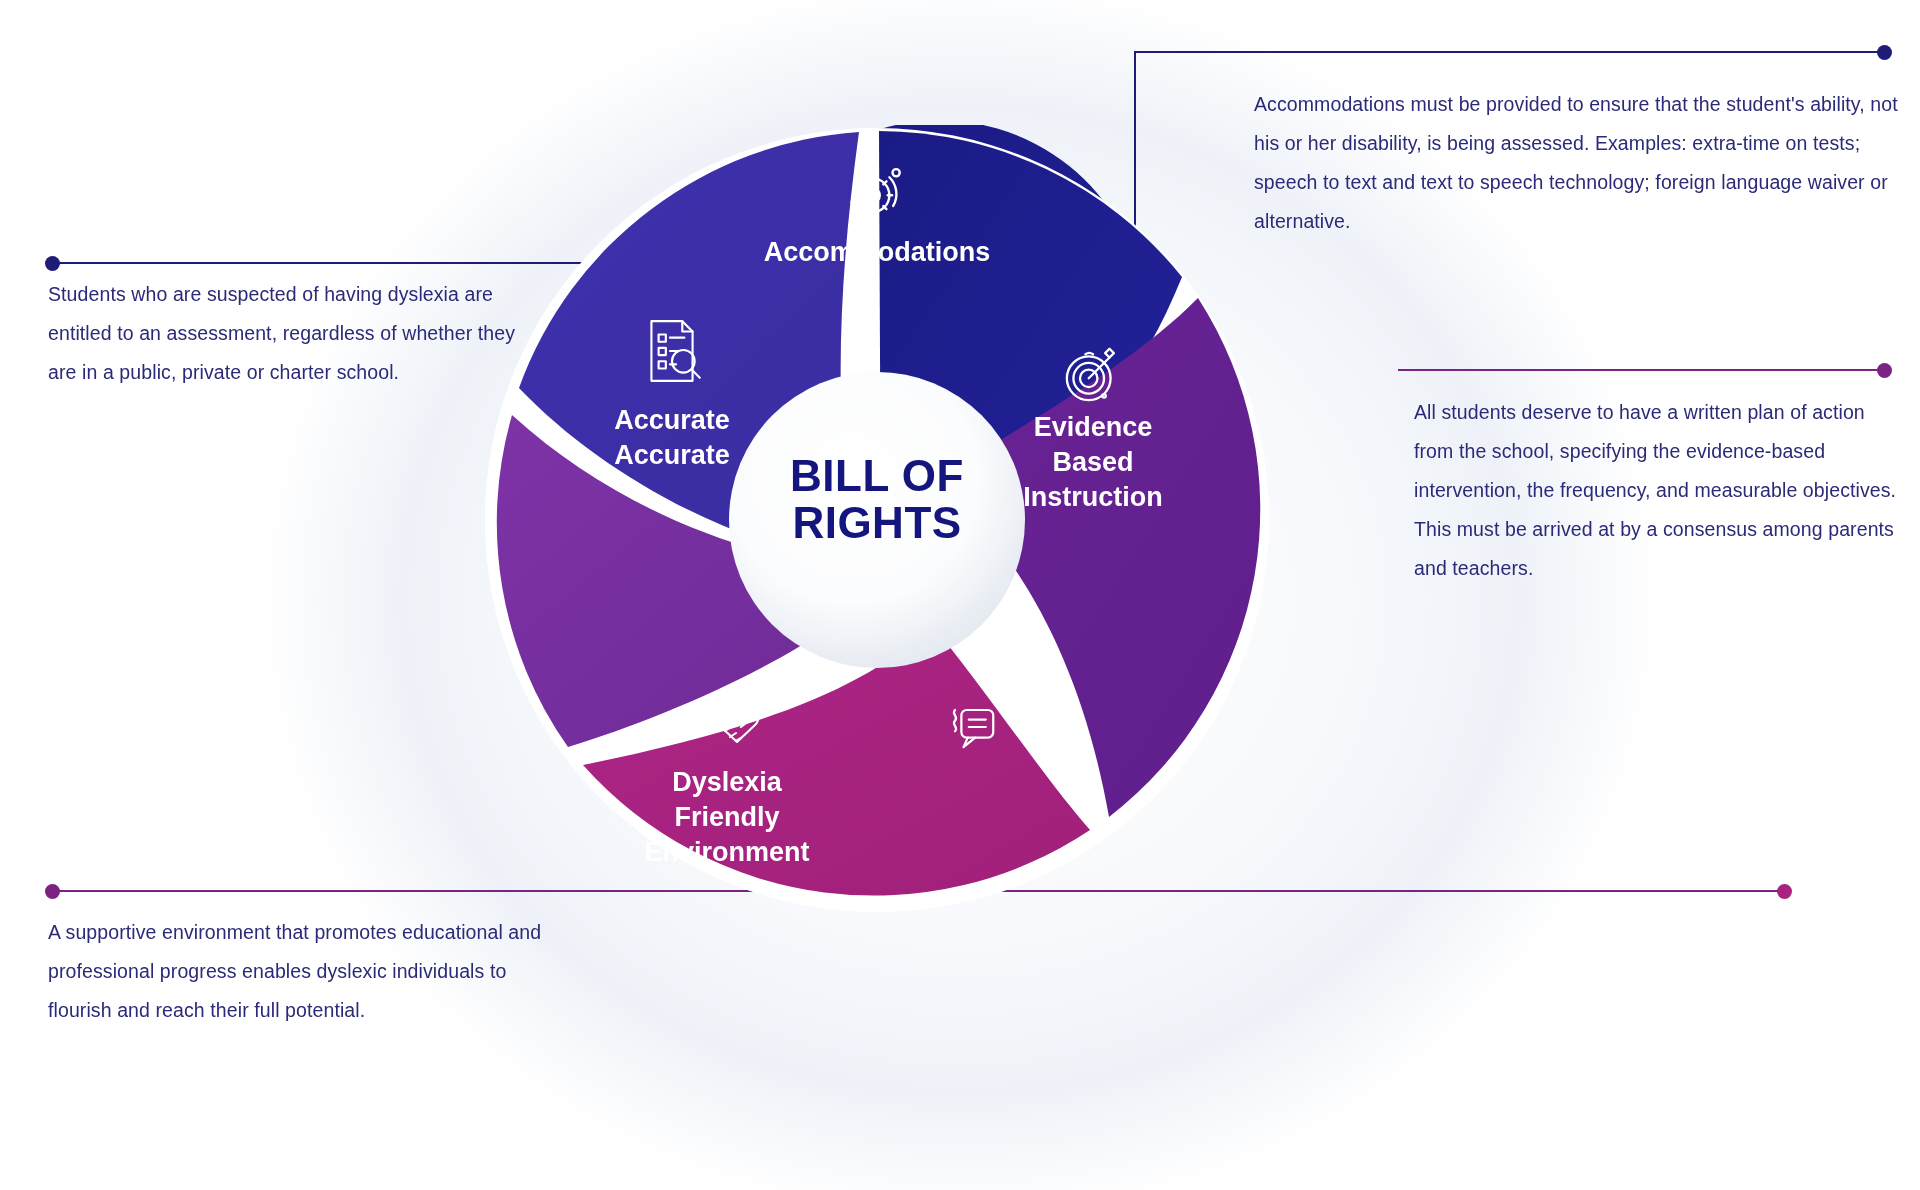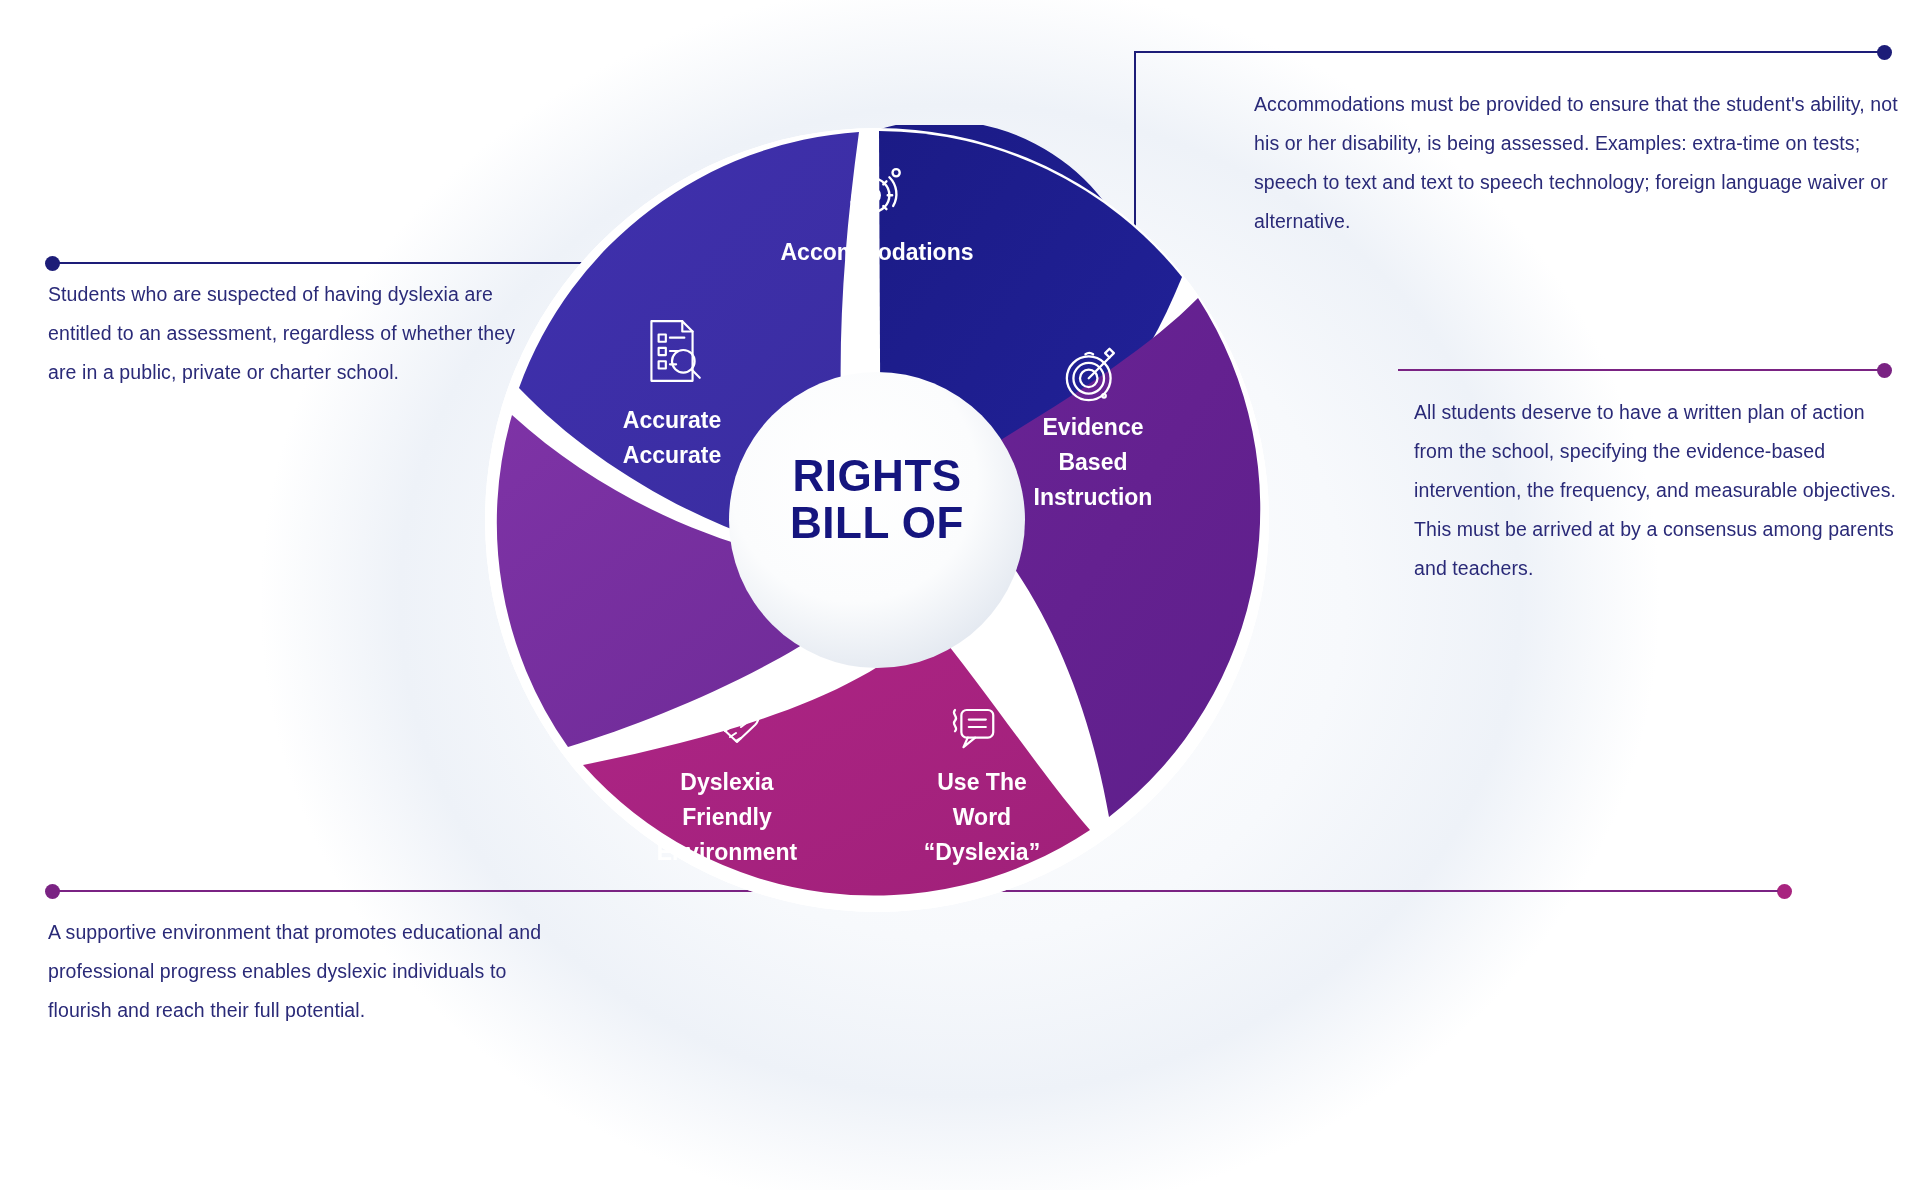--- a/index.html
+++ b/index.html
@@ -64,21 +64,21 @@
     top: 125px;
     width: 790px;
     height: 790px;
   }
   #wheel { display: block; width: 790px; height: 790px; }
 
   .seg-label {
     position: absolute;
     color: #ffffff;
     font-weight: bold;
-    font-size: 23px;
+    font-size: 27px;
     line-height: 35px;
     text-align: center;
     pointer-events: none;
   }
   .seg-icon {
     position: absolute;
     pointer-events: none;
   }
 
   #center-title {
@@ -273,36 +273,31 @@
     <div class="seg-label" style="left:258px; top:110px; width:274px;">
       <span>Accommodations</span>
     </div>
 
     <div class="seg-label" style="left:508px; top:285px; width:206px;">
       <span>Evidence</span><br>
       <span>Based</span><br>
       <span>Instruction</span>
     </div>
 
-    <div class="seg-label" style="left:408px; top:640px; width:184px;">
-      <span>Use The</span><br>
-      <span>Word</span><br>
-      <span>“Dyslexia”</span>
-    </div>
 
     <div class="seg-label" style="left:136px; top:640px; width:218px;">
       <span>Dyslexia</span><br>
       <span>Friendly</span><br>
       <span>Environment</span>
     </div>
 
     <div class="seg-label" style="left:90px; top:278px; width:200px;">
       <span>Accurate</span><br>
       <span>Accurate</span>
     </div>
 
     <div id="center-title" style="top:327px;">
+      <div>BILL OF</div>
       <div>RIGHTS</div>
-      <div>BILL OF</div>
     </div>
   </div>
 
 </div>
 
 </body></html>

